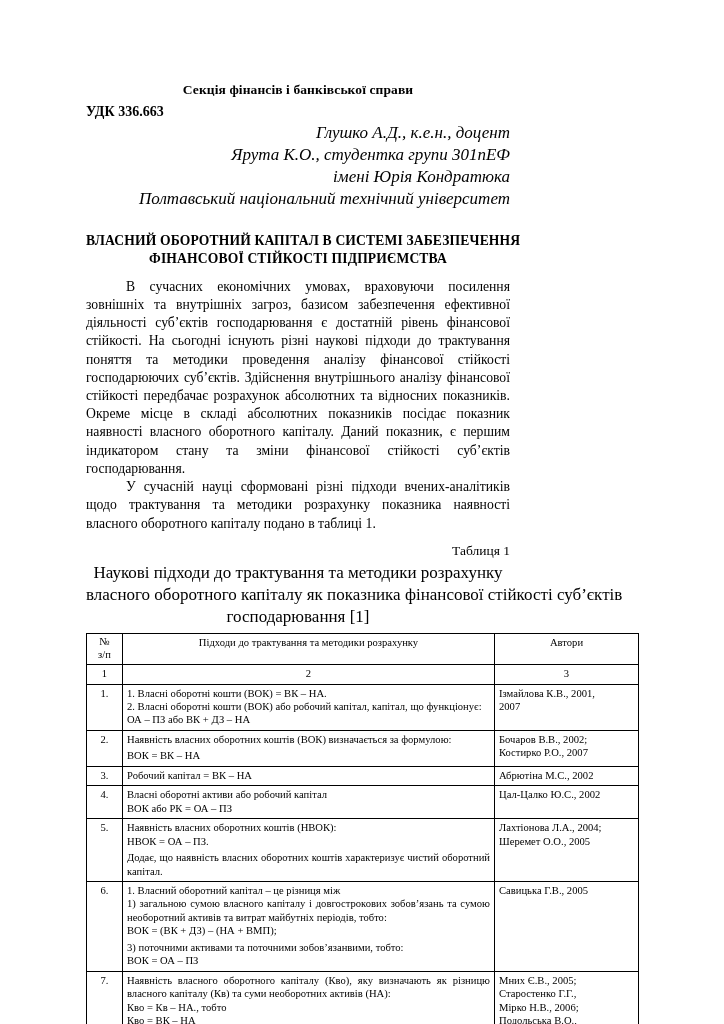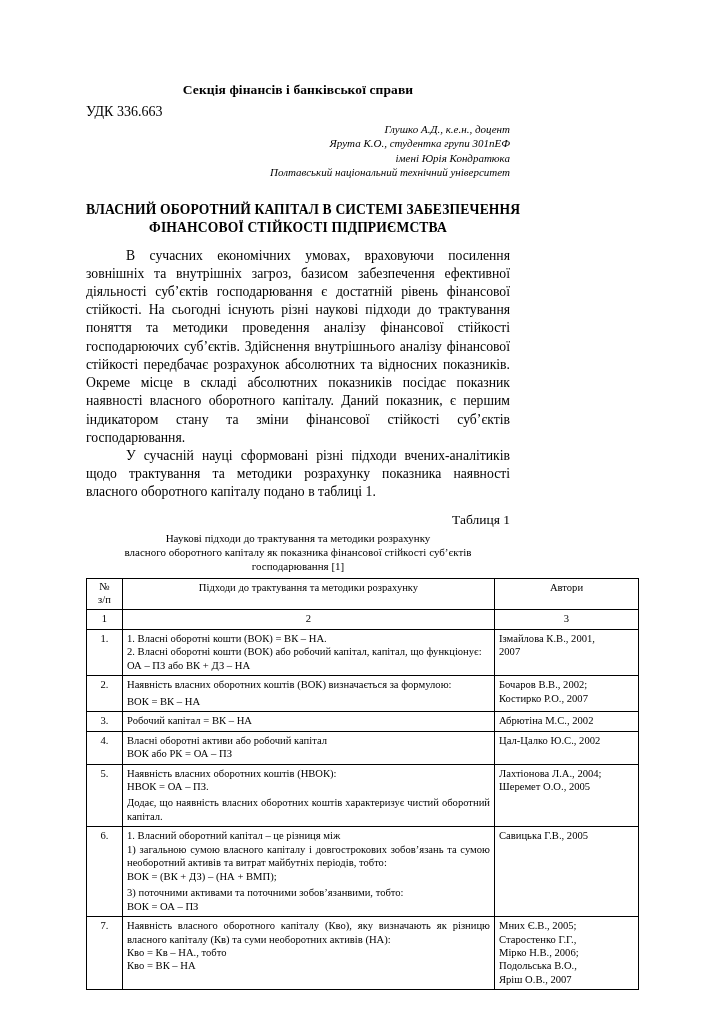--- a/index.html
+++ b/index.html
@@ -22,29 +22,29 @@
     padding: 82px 86px 0 86px;
   }
   .section-heading {
     text-align: center;
     font-weight: bold;
     font-size: 13.5px;
     letter-spacing: 0.1px;
     margin: 0 0 6px 0;
   }
   .udk {
-    font-weight: normal;
+    font-weight: bold;
     font-size: 14px;
     margin: 0 0 2px 0;
     text-align: left;
   }
   .authors-block {
     text-align: right;
     font-style: italic;
-    font-size: 11px;
+    font-size: 17px;
     line-height: 1.30;
     margin: 0 0 0 0;
   }
   .authors-block div { white-space: nowrap; }
 
   .doc-title {
     text-align: center;
     font-weight: bold;
     font-size: 13.6px;
     line-height: 1.30;
@@ -64,21 +64,21 @@
   }
   p.body-par + p.body-par { margin-top: 0; }
 
   .table-number {
     text-align: right;
     font-size: 13.5px;
     margin: 10px 0 3px 0;
   }
   .table-caption {
     text-align: center;
-    font-size: 11px;
+    font-size: 17px;
     line-height: 1.30;
     margin: 0 0 5px 0;
   }
   .table-caption div { white-space: nowrap; }
 
   table.main-table {
     border-collapse: collapse;
     width: 552px;
     margin: 0 auto;
     table-layout: fixed;

